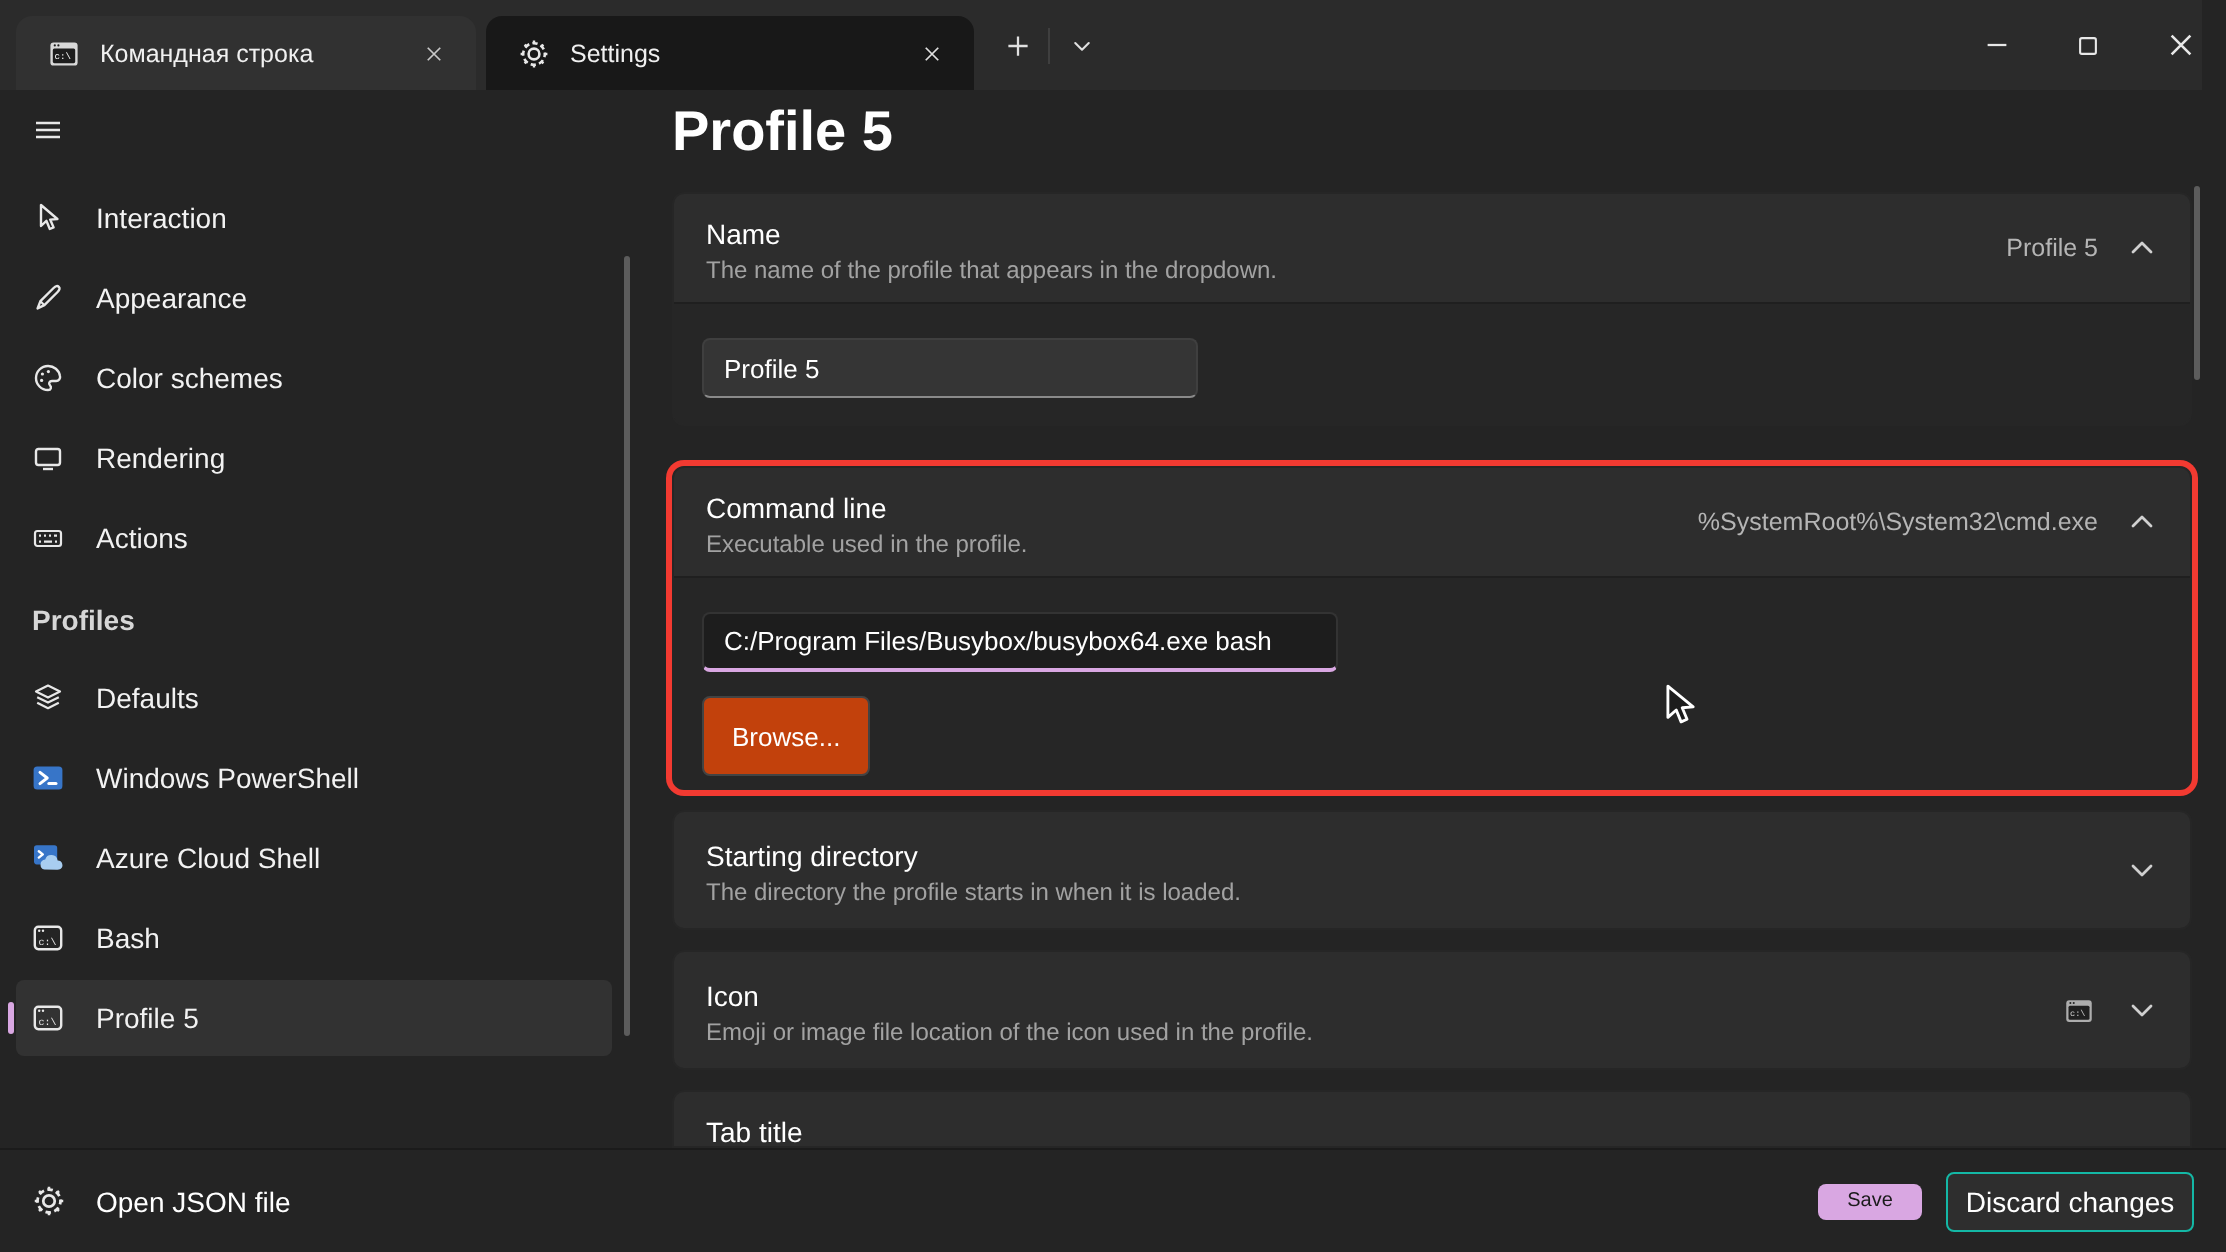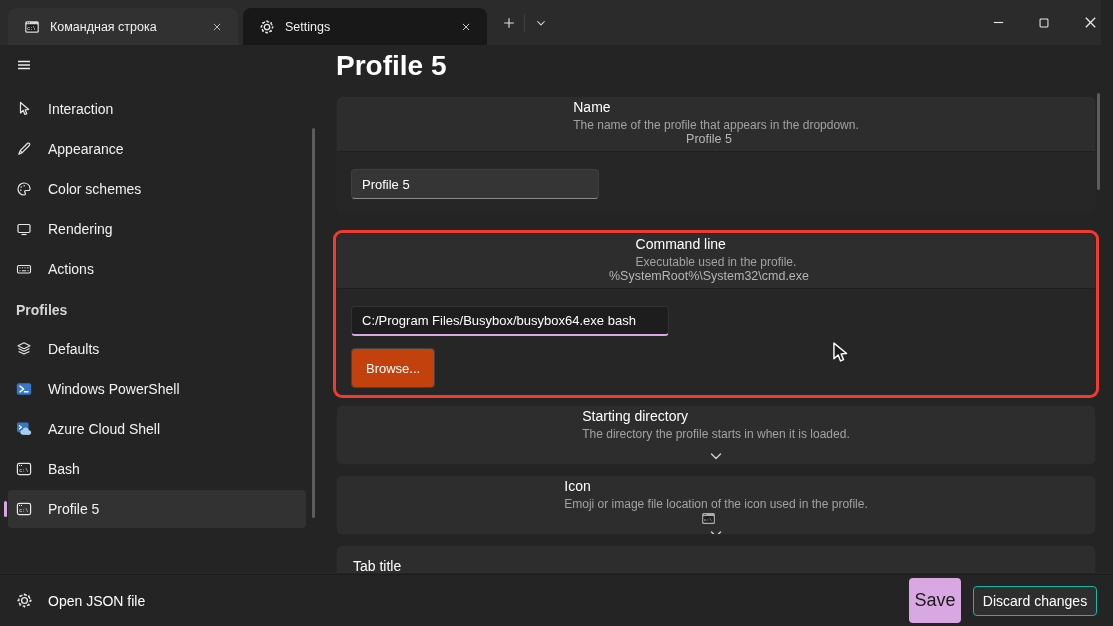--- a/index.html
+++ b/index.html
@@ -52,21 +52,21 @@
   .group-header { margin:14px 0 8px 16px; font-size:14px; font-weight:bold; color:#d6d6d6; height:20px; }
   .sidebar-scroll { position:absolute; right:5px; top:83px; width:3px; height:390px; border-radius:2px; background:#5c5c5c; }
 
   
   .main { position:relative; flex:1; overflow:hidden; }
   .page-title { position:absolute; top:5px; left:16px; font-size:28px; font-weight:bold; color:#fff; }
   .card {
     position:absolute; left:16px; width:760px; background:#2d2d2d;
     border:1px solid #262626; border-radius:6px; overflow:hidden;
   }
-  .card-header { height:54px; padding:0 16px; display:flex; align-items:center; position:relative;flex-direction:column; }
+  .card-header { height:54px; padding:0 16px; display:flex; align-items:center; position:relative; }
   .ch-text { flex:1; padding-top:2px; }
   .ch-title { font-size:14px; color:#ffffff; margin-bottom:3px; }
   .ch-desc { font-size:12px; color:#a2a2a2; }
   .ch-value { font-size:12.5px; color:#b5b5b5; margin-right:14px; white-space:nowrap; }
   .ch-chevron { width:16px; height:16px; display:flex; }
   .card-body { background:#262626; border-top:1px solid #1f1f1f; position:relative; }
   .card.highlighted { box-shadow:0 0 0 3px #f23a31; }
 
   .wt-input {
     font-family:"Liberation Sans", sans-serif; font-size:13px; color:#ffffff;
@@ -89,22 +89,22 @@
   
   .footer {
     position:absolute; bottom:0; left:0; right:0; height:52px;
     border-top:1px solid #1b1b1b; background:#242424;
     display:flex; align-items:center;
   }
   .footer-left { display:flex; align-items:center; margin-left:16px; flex:1; }
   .footer-left .f-icon { width:17px; height:17px; margin-right:15px; display:flex; }
   .footer-left .f-label { font-size:14px; color:#ffffff; }
   .btn-save {
-    font-family:"Liberation Sans", sans-serif; width:52px; height:45px; border:none; border-radius:4px;
-    background:#d9a7e2; color:#1b1b1b; font-size:18px; margin-right:12px;
+    font-family:"Liberation Sans", sans-serif; width:52px; height:18px; border:none; border-radius:4px;
+    background:#d9a7e2; color:#1b1b1b; font-size:10px; margin-right:12px;
   }
   .btn-discard {
     font-family:"Liberation Sans", sans-serif; width:124px; height:30px; border-radius:4px;
     background:#2e2e2e; border:1px solid #14b8a6; color:#ffffff; font-size:14px; margin-right:16px;
   }
 
   svg { display:block; }
 </style>
 </head>
 <body>

